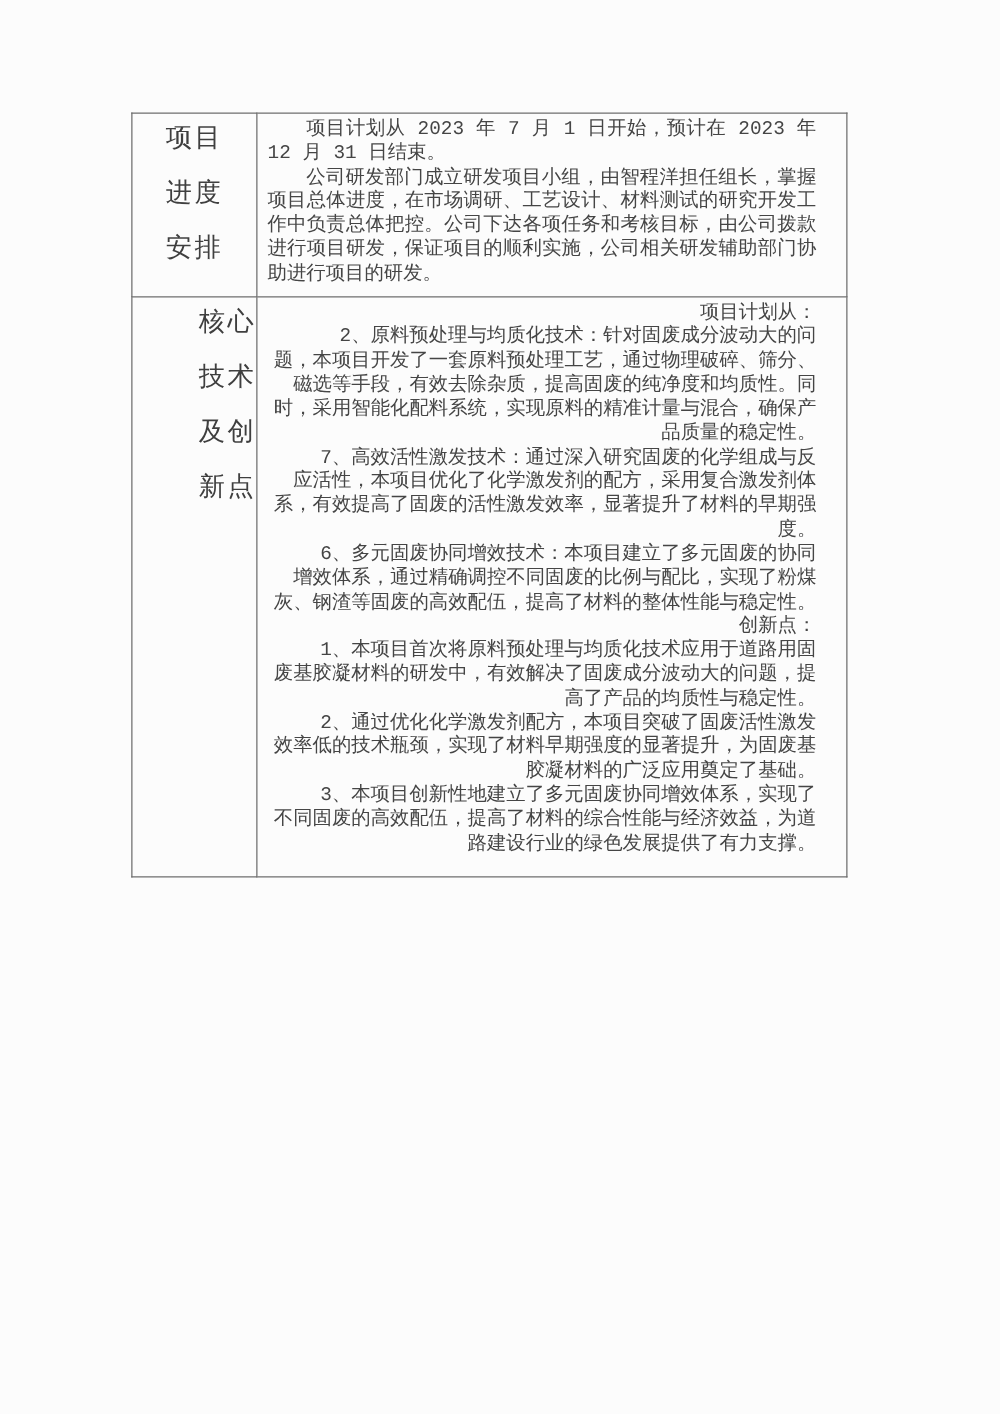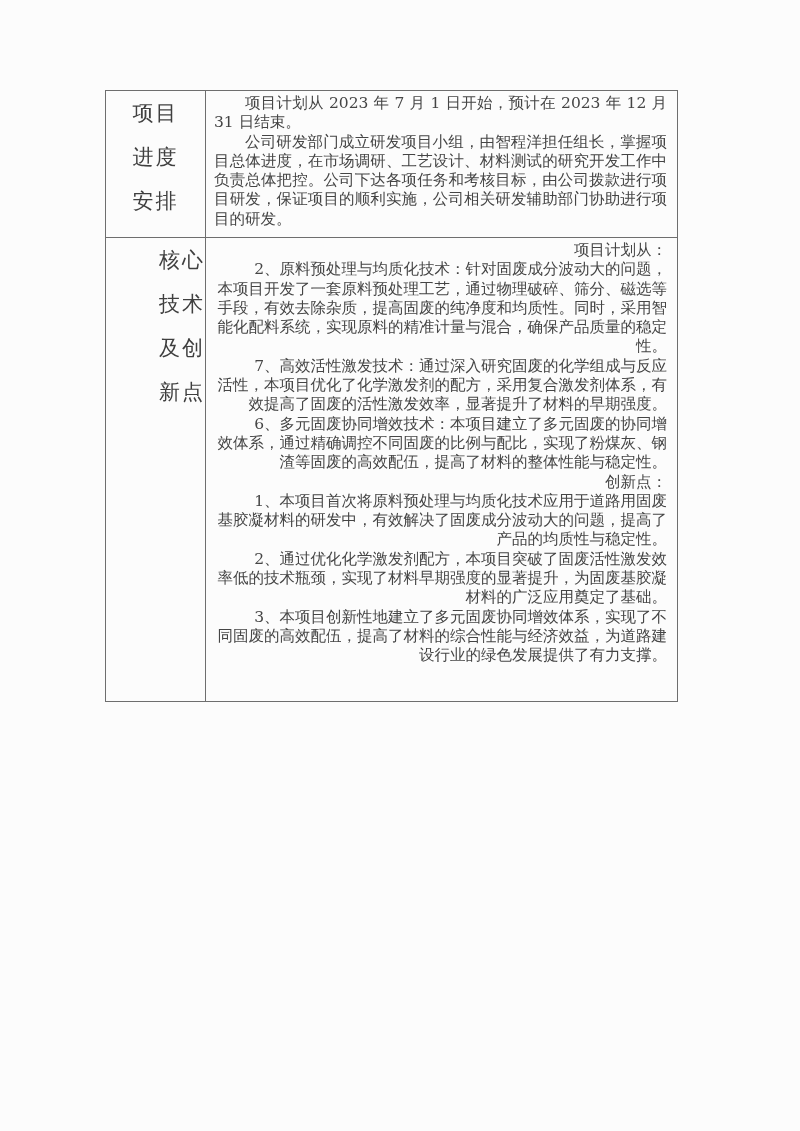--- a/index.html
+++ b/index.html
@@ -1,20 +1,20 @@
 <!DOCTYPE html>
 <html lang="zh" style="--page-bg: #fcfcfc; --border-color: #6e6e6e; --text-color: #454545;"><head>
 <meta charset="utf-8">
 <style>
   :root {
     --page-bg: #fcfcfc;
     --border-color: #6e6e6e;
     --text-color: #454545;
   }
-  * { margin: 0; padding: 0; box-sizing: border-box; }
+  * { margin: 0; padding: 0; box-sizing: border-box; font-family: Liberation Mono, monospace; }
   html, body {
     width: 800px;
     background: var(--page-bg);
     font-family: "DejaVu Serif", "Liberation Serif", serif;
   }
   .page {
     position: relative;
     width: 800px;
     height: 1131px;
     background: var(--page-bg);
@@ -39,21 +39,21 @@
     text-align: center;
     font-size: 21px;
     letter-spacing: 2px;
     color: #3f3f3f;
   }
   .label-line {
     line-height: 44px;
     white-space: nowrap;
   }
   td.content-cell {
-    padding: 3px 10px 3px 8px;
+    padding: 3px 24px 3px 8px;
     font-size: 15.5px;
     line-height: 19.3px;
     text-align: justify;
     text-justify: inter-ideograph;
     overflow: hidden;
   }
   p.para { margin: 0; }
   p.para.indent { text-indent: 2em; }
   tr.row-project-schedule > td { height: 147px; }
   tr.row-core-tech-innovations > td { height: 464px; text-align: right; }

